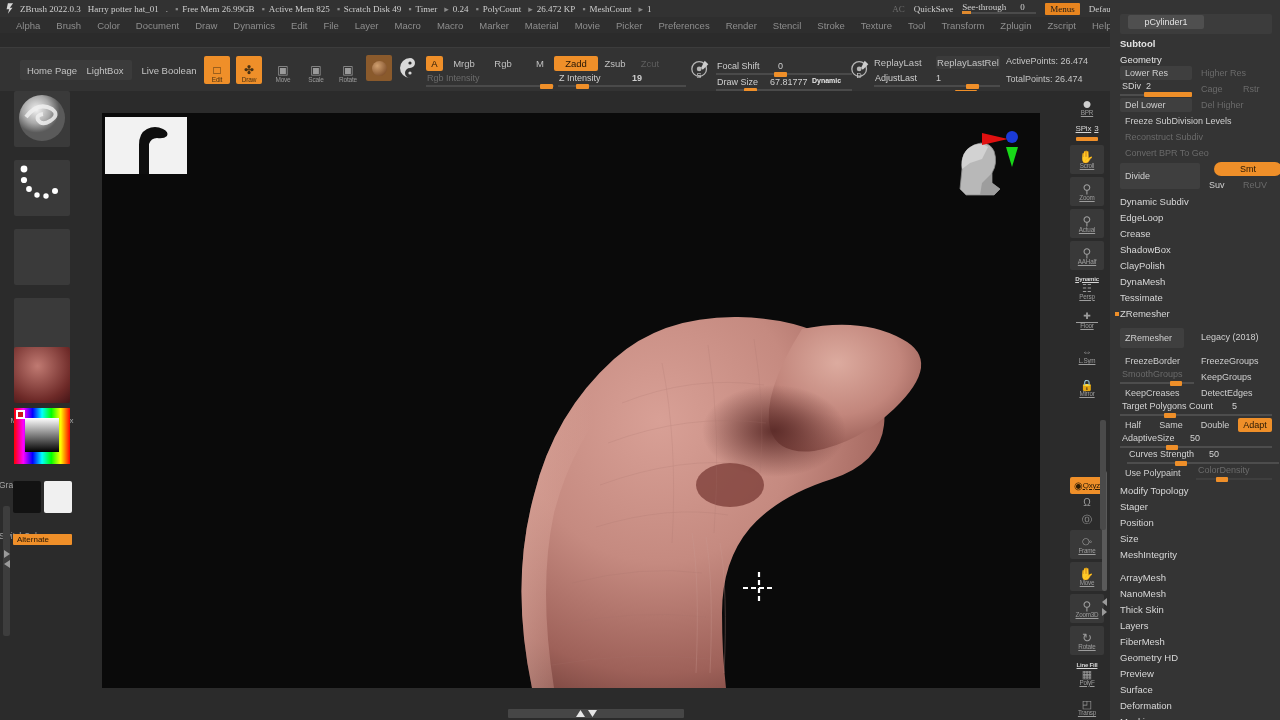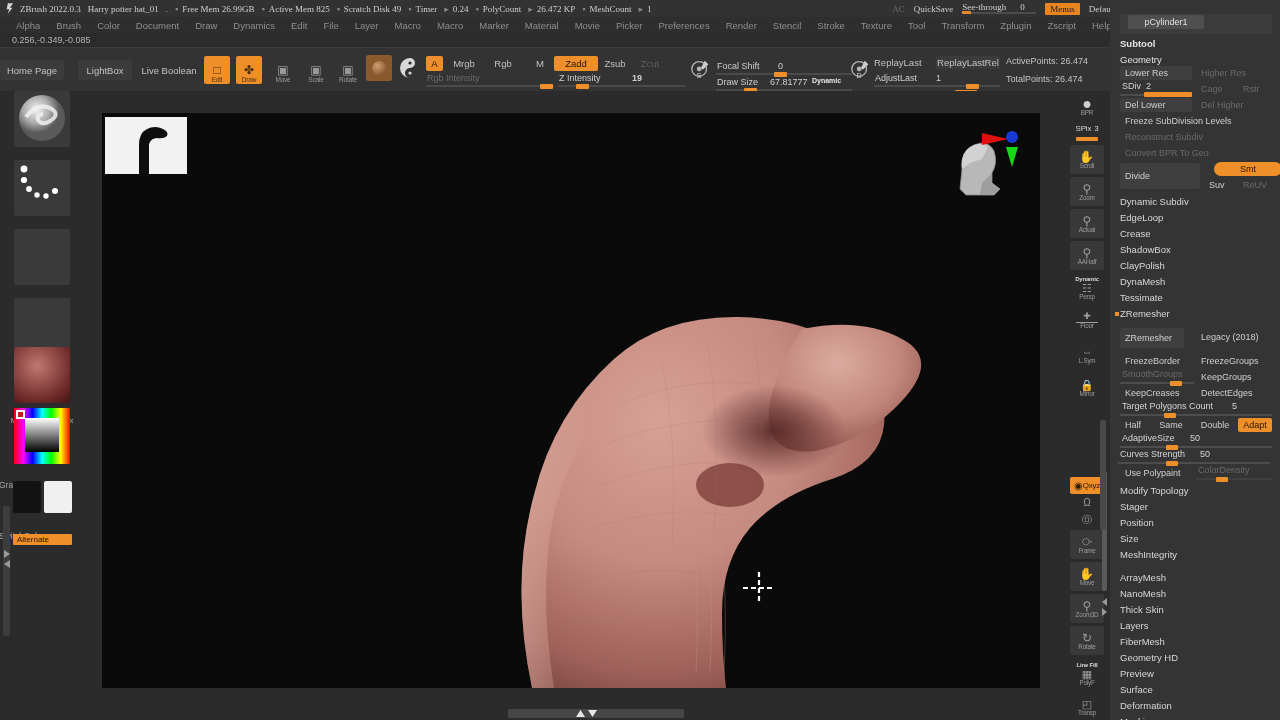--- a/index.html
+++ b/index.html
@@ -115,21 +115,21 @@
   
   .rshelf { position: absolute; top: 91px; left: 1064px; width: 46px; height: 629px; background: #2b2b2b; }
   .rs-item {
     position: absolute; left: 6px; width: 34px; border-radius: 2px;
     display: flex; flex-direction: column; align-items: center; justify-content: center;
     font-size: 6.5px; color: #9d9d9d; background: #393939;
   }
   .rs-item.flat { background: transparent; }
   .rs-item.on { background: #ef8f29; color: #2a1a04; }
   .rs-item .rgly { font-size: 12px; line-height: 12px; }
-  .rs-item .rcap { font-size: 6.3px; letter-spacing: -0.2px; margin-top: -1px; }
+  .rs-item .rcap { font-size: 6.3px; letter-spacing: -0.2px; margin-top: -1px; text-decoration: underline; }
 
   
   .rpanel { position: absolute; top: 0px; left: 1110px; width: 170px; height: 720px; background: #343434; }
   .rp-head { position: absolute; top: 14px; left: 10px; width: 152px; height: 20px; background: #3c3c3c; border-radius: 2px; }
   .rp-tooltip {
     position: absolute; top: 15px; left: 18px; width: 76px; height: 14px;
     background: #4f4f4f; border-radius: 2px; font-size: 9px; color: #e2e2e2;
     display: flex; align-items: center; justify-content: center;
   }
   .rp-sec { position: absolute; left: 10px; font-size: 9.5px; color: #e3e3e3; white-space: nowrap; }
@@ -241,24 +241,23 @@
     <span class="mi">Stencil</span>
     <span class="mi">Stroke</span>
     <span class="mi">Texture</span>
     <span class="mi">Tool</span>
     <span class="mi">Transform</span>
     <span class="mi">Zplugin</span>
     <span class="mi">Zscript</span>
     <span class="mi">Help</span>
   </div>
 
-  <div class="coordline">0.256,-0.349,-0.085</div>
 
   <div class="shelf">
-    <div class="sh-btn" style="left:0; top:12px; width:64px;">Home Page</div>
+    <div class="sh-btn" style="left:20px; top:12px; width:64px;">Home Page</div>
     <div class="sh-btn" style="left:78px; top:12px; width:54px;">LightBox</div>
     <div class="sh-btn sh-flat" style="left:136px; top:12px; width:66px;">Live Boolean</div>
 
     <div class="icon-btn on" style="left:204px; top:8px;">
       <span class="gly">□</span>
       <span class="cap">Edit</span>
     </div>
     <div class="icon-btn on" style="left:236px; top:8px;">
       <span class="gly">✤</span>
       <span class="cap">Draw</span>
@@ -664,21 +663,21 @@
     <div class="rp-btn plain ctr" style="left:42px; top:418px; width:38px;">Same</div>
     <div class="rp-btn plain ctr" style="left:84px; top:418px; width:42px;">Double</div>
     <div class="rp-btn on ctr" style="left:128px; top:418px; width:34px;">Adapt</div>
 
     <div class="rp-sl" style="left:10px; top:434px; width:152px;">
       <span class="l">AdaptiveSize</span>
       <span class="l" style="left:70px">50</span>
       <span class="t"></span>
       <span class="k" style="left:46px"></span>
     </div>
-    <div class="rp-sl" style="left:8px; top:450px; width:152px;">
+    <div class="rp-sl" style="left:17px; top:450px; width:152px;">
       <span class="l">Curves Strength</span>
       <span class="l" style="left:82px">50</span>
       <span class="t"></span>
       <span class="k" style="left:48px"></span>
     </div>
 
     <div class="rp-btn plain" style="left:10px; top:466px; width:76px;">Use Polypaint</div>
     <div class="rp-sl" style="left:86px; top:466px; width:76px;">
       <span class="l dim">ColorDensity</span>
       <span class="t" style="background:#3f3f3f;"></span>

